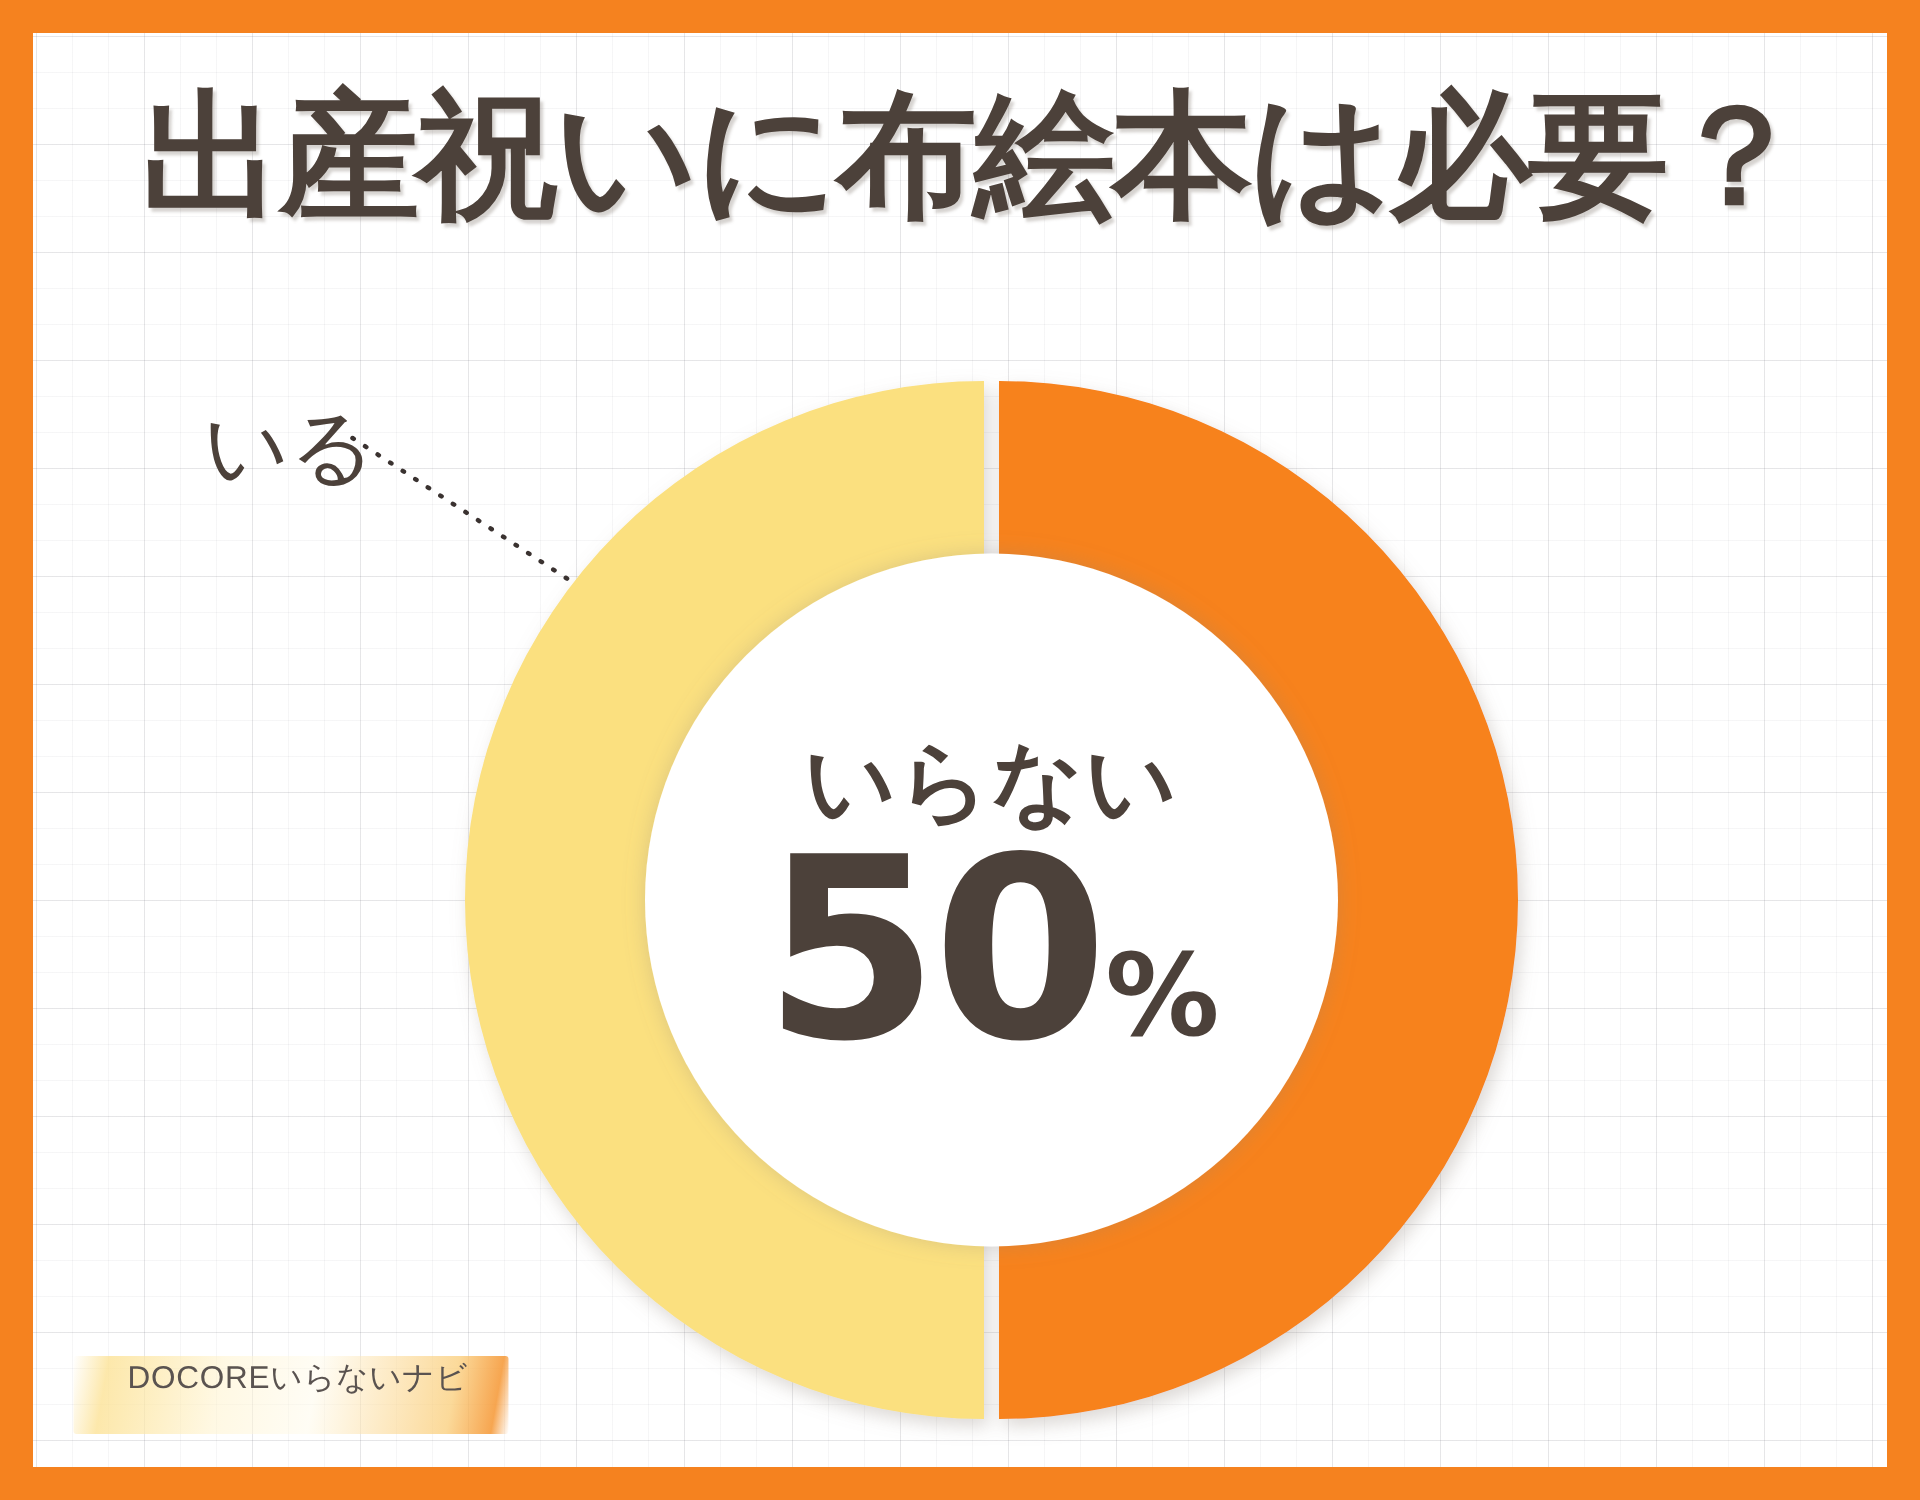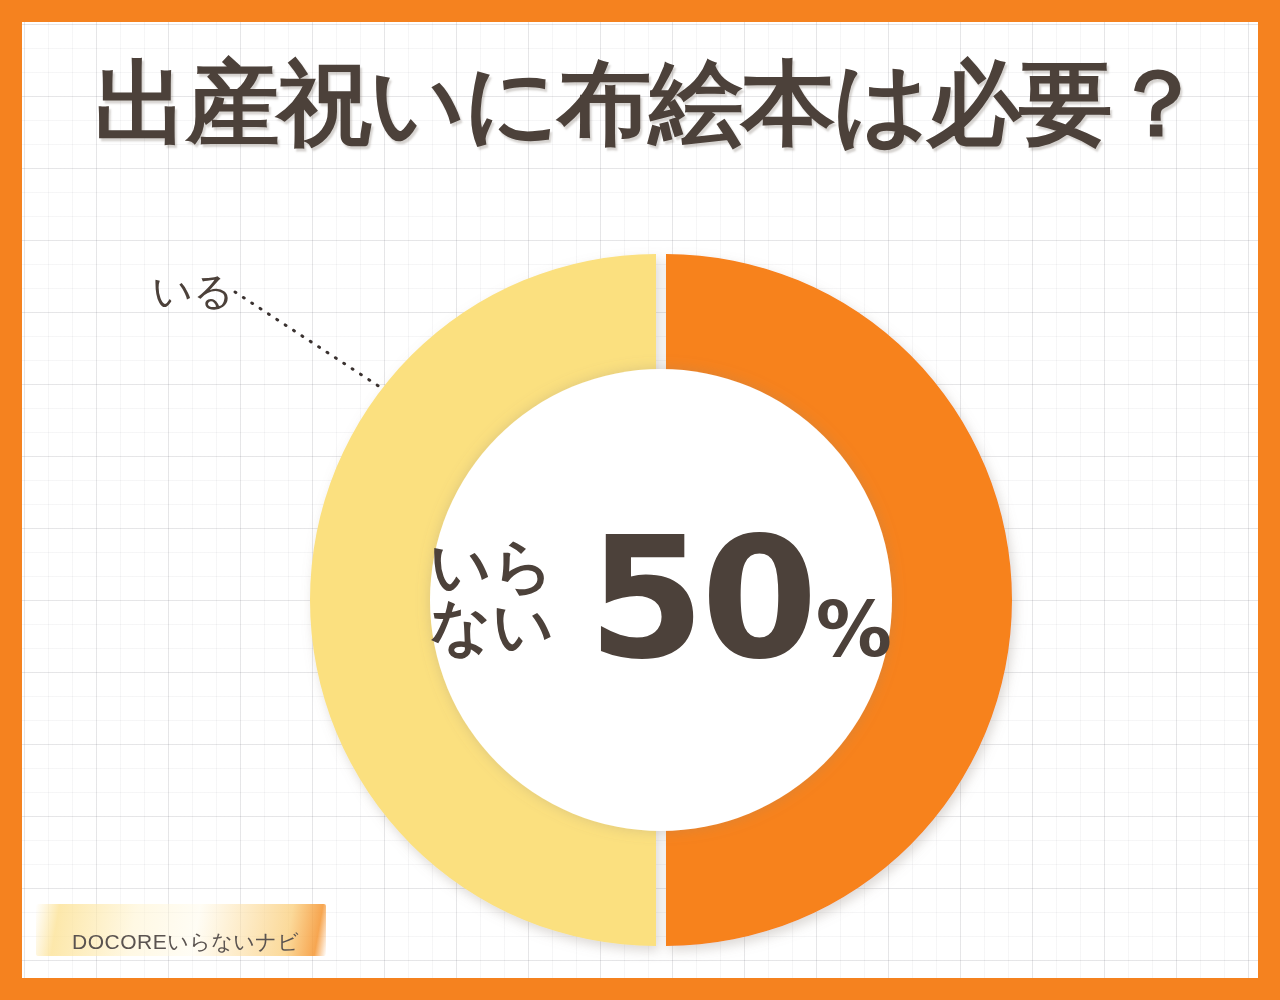--- a/index.html
+++ b/index.html
@@ -87,21 +87,21 @@
   .chart-svg { display: block; width: 692px; height: 692px; overflow: visible; }
 
   
   .center-label {
     position: absolute;
     left: 408px;
     top: 347px;
     width: 462px;
     height: 462px;
     display: flex;
-    flex-direction: row;
+    flex-direction: column;
     align-items: center;
     justify-content: center;
     z-index: 6;
     pointer-events: none;
   }
   .center-name {
     font-family: "DejaVu Sans", "Liberation Sans", sans-serif;
     font-weight: 700;
     font-size: 60px;
     line-height: 1;
@@ -135,23 +135,23 @@
   
   .outer-label {
     position: absolute;
     left: 46px;
     top: 248px;
     width: 250px;
     text-align: center;
     z-index: 6;
   }
   .outer-name {
-    font-family: Liberation Sans, sans-serif;
+    font-family: Liberation Serif, serif;
     font-weight: 500;
-    font-size: 40px;
+    font-size: 56px;
     line-height: 1.05;
     color: #4C413A;
   }
   .outer-value {
     font-family: "Liberation Sans", "DejaVu Sans", sans-serif;
     font-weight: 400;
     font-size: 66px;
     line-height: 1.25;
     color: #4C413A;
     letter-spacing: -1px;
@@ -163,27 +163,27 @@
     left: 0; top: 0;
     width: 1236px;
     height: 956px;
     z-index: 5;
     pointer-events: none;
   }
 
   
   .watermark {
     position: absolute;
-    left: 14px;
+    left: 27px;
     bottom: 22px;
     width: 290px;
     height: 52px;
     z-index: 7;
     display: flex;
-    align-items: flex-end;
+    align-items: flex-start;
   }
   .watermark-band {
     position: absolute;
     inset: 0;
     background: linear-gradient(100deg,
         rgba(255,255,255,0.0) 0%,
         rgba(252,226,150,0.80) 8%,
         rgba(255,243,205,0.55) 34%,
         rgba(255,250,232,0.45) 55%,
         rgba(250,205,120,0.75) 86%,

